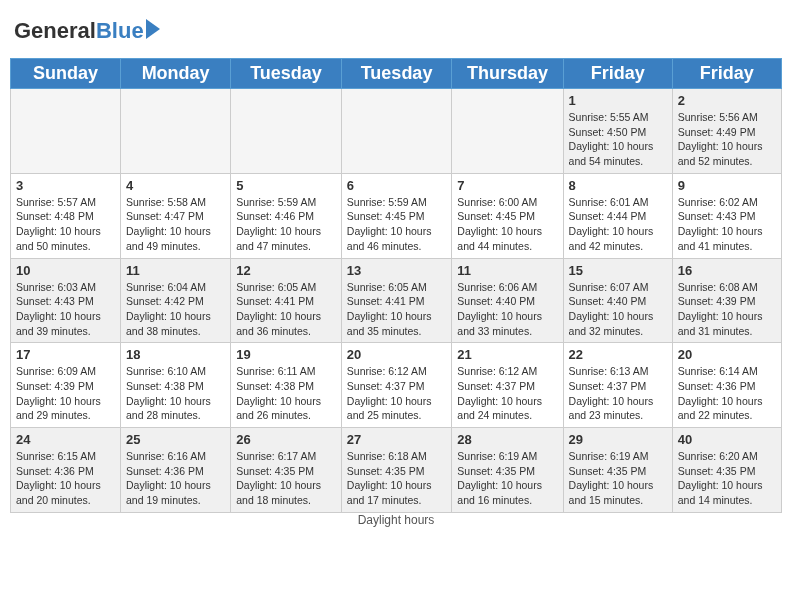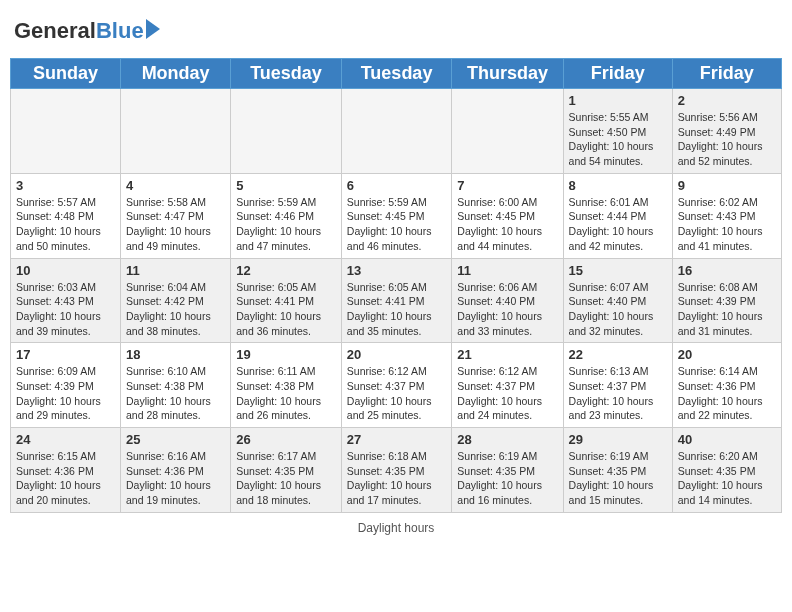--- a/index.html
+++ b/index.html
@@ -93,21 +93,21 @@
       color: #333;
       display: block;
       margin-bottom: 2px;
     }
     .day-info {
       color: #333;
       line-height: 1.4;
       font-size: 10.5px;
     }
     .footer-note {
-      margin-top: 8px;
+      margin-top: 0;
       font-size: 12px;
       color: #555;
       text-align: center;
     }
   </style>
 </head>
 <body>
 
 <div class="header">
   <div class="logo">

